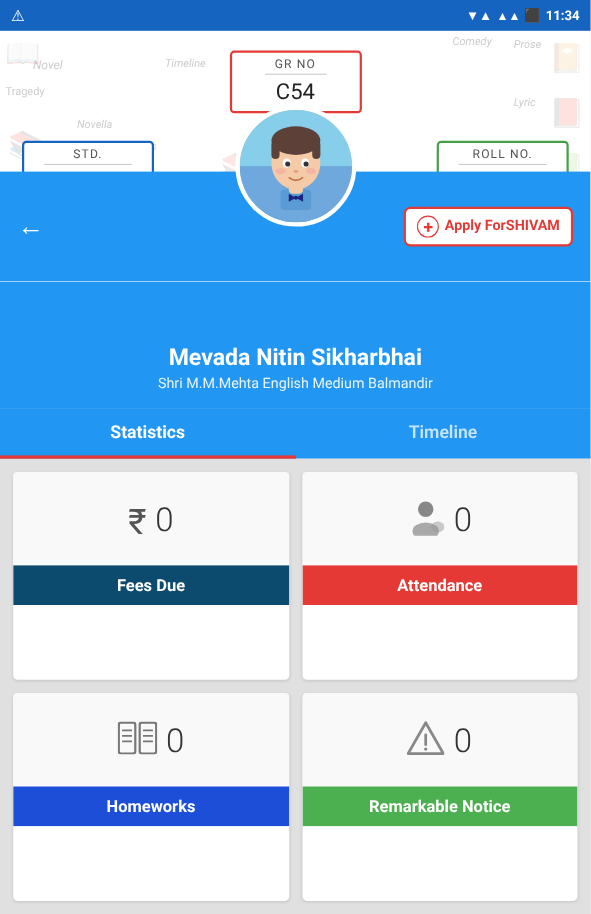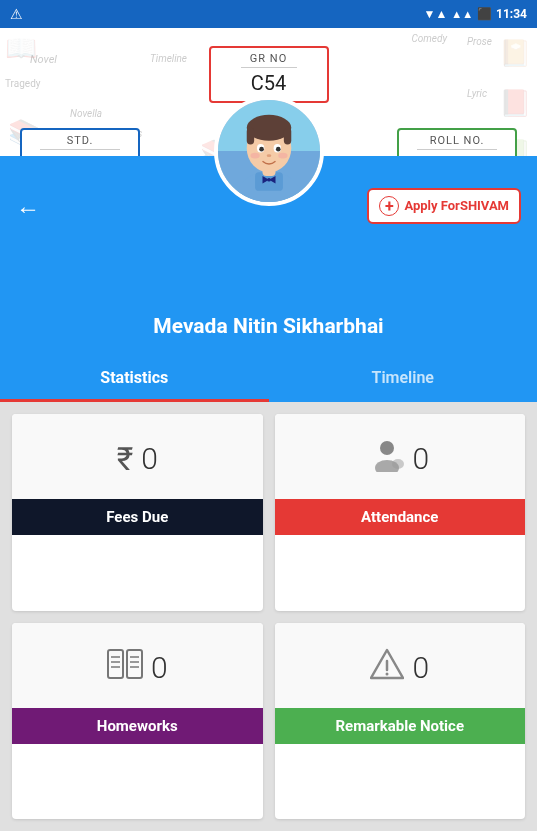--- a/index.html
+++ b/index.html
@@ -211,39 +211,40 @@
         <path d="M48,66 Q55,72 62,66" stroke="#c0704a" stroke-width="1.5" fill="none"></path>
 
         <ellipse cx="40" cy="60" rx="5" ry="3" fill="#f4a0a0" opacity="0.5"></ellipse>
         <ellipse cx="70" cy="60" rx="5" ry="3" fill="#f4a0a0" opacity="0.5"></ellipse>
       </svg>
     </div>
   </div>
 
   <div style="background:#2196F3; text-align:center; padding:58px 16px 14px;">
     <div style="color:white; font-size:21px; font-weight:bold; margin-bottom:4px;">Mevada Nitin Sikharbhai</div>
+    <div style="color:rgba(255,255,255,0.9); font-size:13px;">Shri M.M.Mehta English Medium Balmandir</div>
   </div>
 
   <div style="background:#2196F3; display:flex;">
     <div style="flex:1; text-align:center; padding:12px 0; color:white; font-size:16px; font-weight:bold; cursor:pointer; position:relative; border-bottom:3px solid #e53935;">
       <span>Statistics</span>
     </div>
     <div style="flex:1; text-align:center; padding:12px 0; color:rgba(255,255,255,0.75); font-size:16px; font-weight:600; cursor:pointer;">
       <span>Timeline</span>
     </div>
   </div>
 
   <div style="background:#e0e0e0; flex:1; padding:12px; display:grid; grid-template-columns:1fr 1fr; grid-template-rows:auto auto; gap:12px;">
 
     <div style="background:white; border-radius:4px; overflow:hidden; box-shadow:0 1px 3px rgba(0,0,0,0.12);">
       <div style="background:#f9f9f9; padding:20px 10px 16px; text-align:center; display:flex; align-items:center; justify-content:center; gap:8px; min-height:85px;">
         <span style="font-size:32px; color:#555;">₹</span>
         <span style="font-size:30px; color:#333; font-weight:300;">0</span>
       </div>
-      <div style="background:#0f172a; text-align:center; padding:9px; font-size:15px; font-weight:bold; color:white;">Fees Due</div>
+      <div style="background:#0c4a6e; text-align:center; padding:9px; font-size:15px; font-weight:bold; color:white;">Fees Due</div>
     </div>
 
     <div style="background:white; border-radius:4px; overflow:hidden; box-shadow:0 1px 3px rgba(0,0,0,0.12);">
       <div style="background:#f9f9f9; padding:20px 10px 16px; text-align:center; display:flex; align-items:center; justify-content:center; gap:8px; min-height:85px;">
         <span style="font-size:30px; color:#666;">
           <svg width="34" height="34" viewBox="0 0 34 34" fill="none" xmlns="http://www.w3.org/2000/svg">
             <circle cx="17" cy="10" r="7" fill="#888"></circle>
             <ellipse cx="17" cy="30" rx="12" ry="8" fill="#888" opacity="0.7"></ellipse>
             <ellipse cx="28" cy="26" rx="6" ry="5" fill="#999" opacity="0.5"></ellipse>
           </svg>
@@ -262,21 +263,21 @@
             <line x1="4" y1="8" x2="13" y2="8" stroke="#777" stroke-width="1.5"></line>
             <line x1="4" y1="13" x2="13" y2="13" stroke="#777" stroke-width="1.5"></line>
             <line x1="4" y1="18" x2="13" y2="18" stroke="#777" stroke-width="1.5"></line>
             <line x1="23" y1="8" x2="32" y2="8" stroke="#777" stroke-width="1.5"></line>
             <line x1="23" y1="13" x2="32" y2="13" stroke="#777" stroke-width="1.5"></line>
             <line x1="23" y1="18" x2="32" y2="18" stroke="#777" stroke-width="1.5"></line>
           </svg>
         </span>
         <span style="font-size:30px; color:#333; font-weight:300;">0</span>
       </div>
-      <div style="background:#701a75; text-align:center; padding:9px; font-size:15px; font-weight:bold; color:white;">Homeworks</div>
+      <div style="background:#1d4ed8; text-align:center; padding:9px; font-size:15px; font-weight:bold; color:white;">Homeworks</div>
     </div>
 
     <div style="background:white; border-radius:4px; overflow:hidden; box-shadow:0 1px 3px rgba(0,0,0,0.12);">
       <div style="background:#f9f9f9; padding:20px 10px 16px; text-align:center; display:flex; align-items:center; justify-content:center; gap:8px; min-height:85px;">
         <span style="font-size:30px; color:#666;">
           <svg width="34" height="32" viewBox="0 0 34 32" fill="none" xmlns="http://www.w3.org/2000/svg">
             <path d="M17 2 L33 30 L1 30 Z" fill="none" stroke="#888" stroke-width="2.5" stroke-linejoin="round"></path>
             <line x1="17" y1="13" x2="17" y2="22" stroke="#888" stroke-width="2.5" stroke-linecap="round"></line>
             <circle cx="17" cy="26" r="1.5" fill="#888"></circle>
           </svg>

